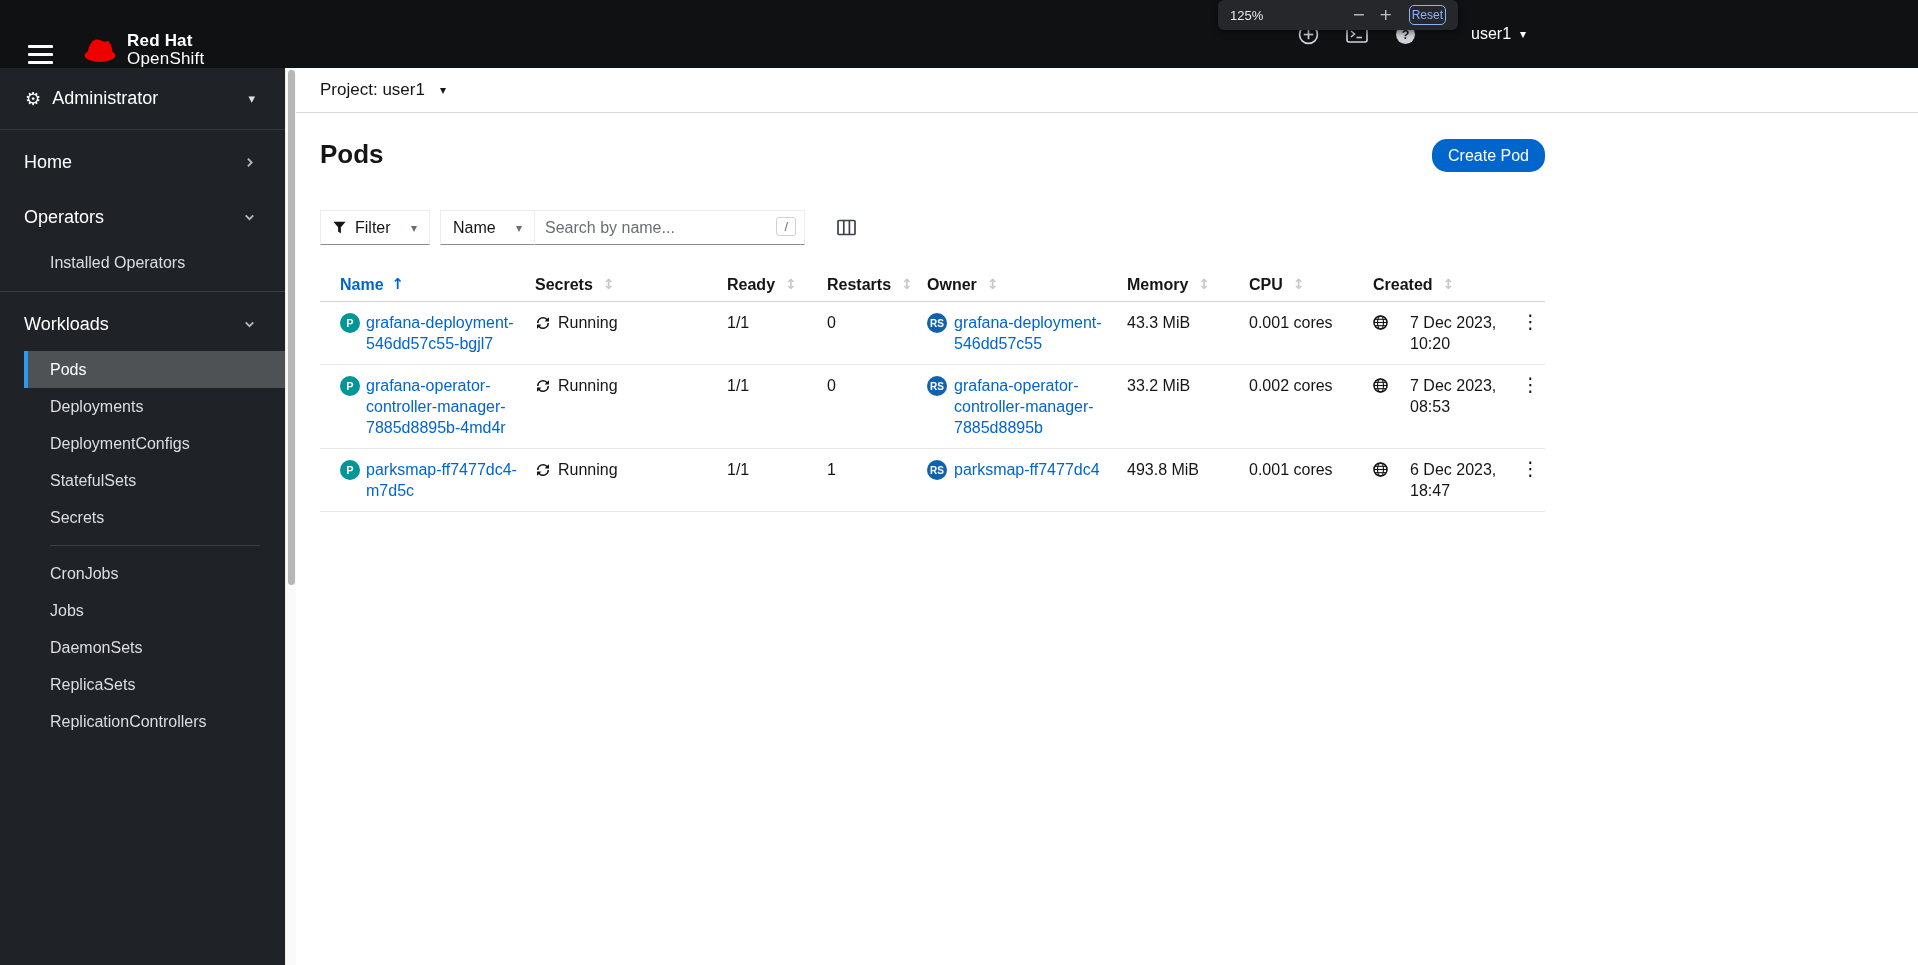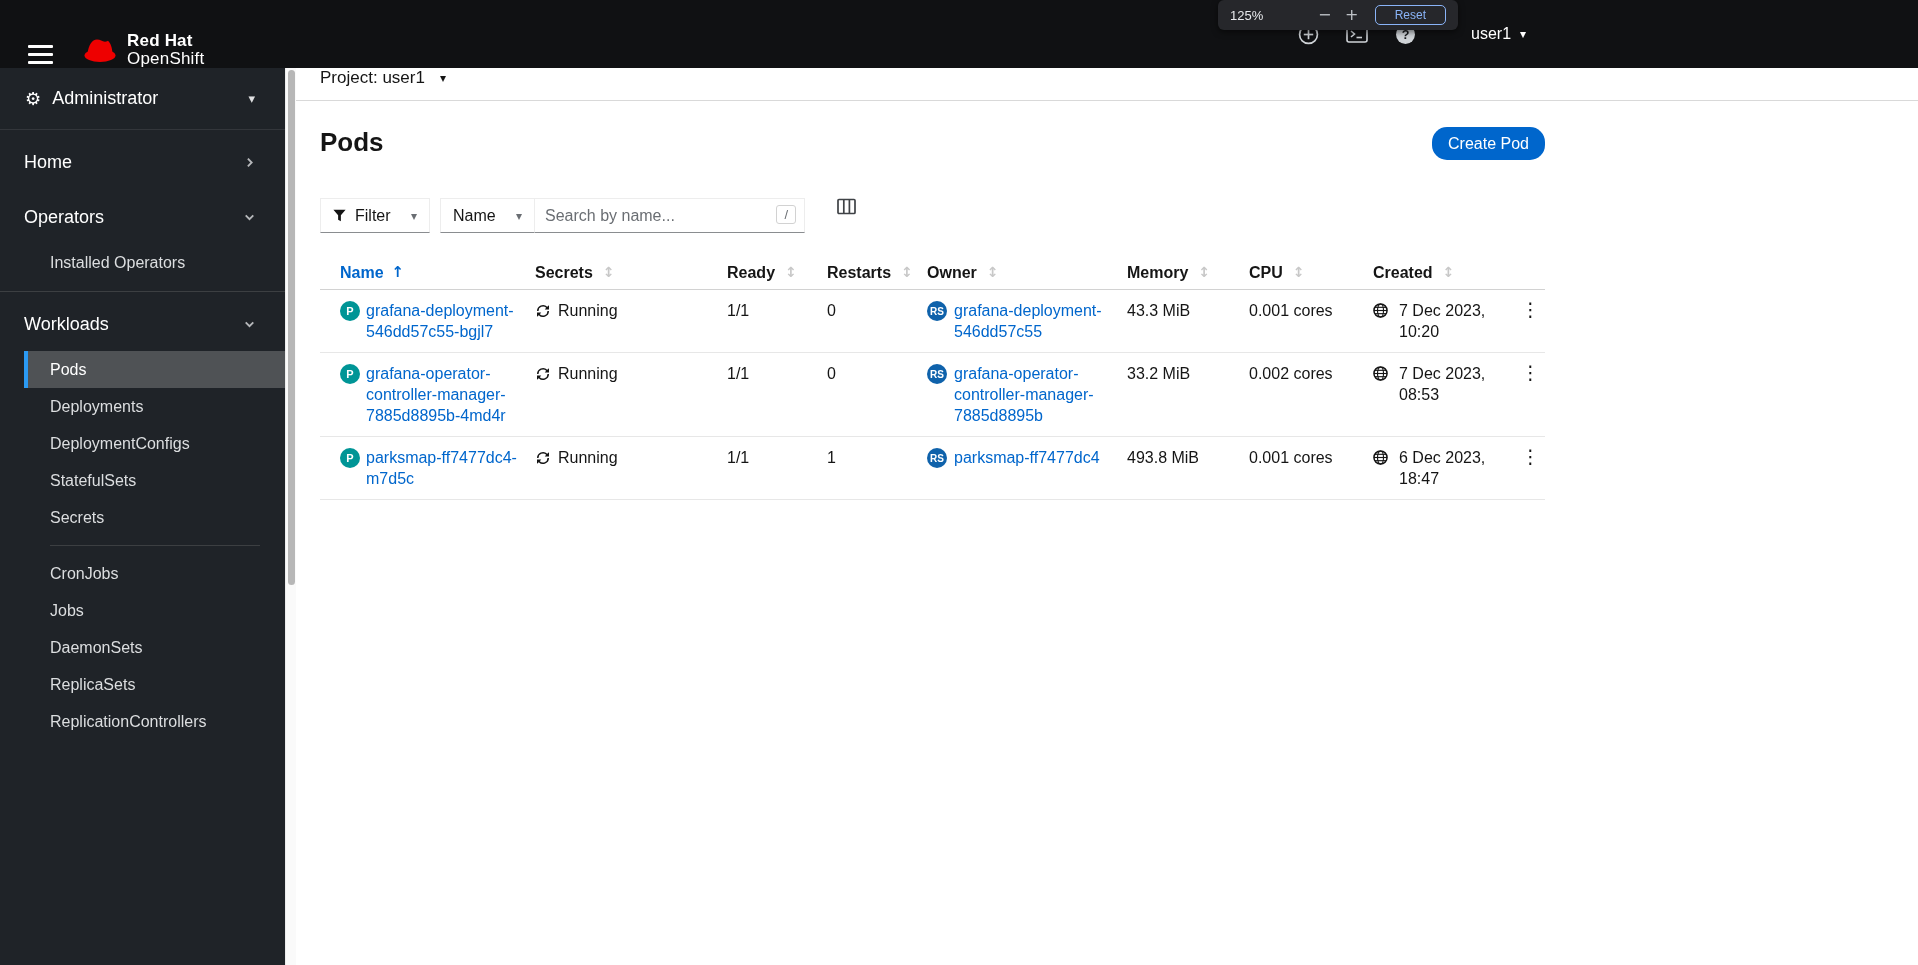--- a/index.html
+++ b/index.html
@@ -17,50 +17,50 @@
   .brand-line1{font-weight:700}
   .masthead-right{position:absolute;left:1298px;top:0;height:68px;display:flex;align-items:center;gap:27px}
   .icon-btn{background:none;border:0;cursor:pointer;display:flex;align-items:center;justify-content:center;padding:0}
   .user-menu{background:none;border:0;color:#fff;font-size:16px;display:flex;align-items:center;gap:9px;margin-left:28px;cursor:pointer}
   .user-menu .caret{color:#fff;font-size:12px}
 
   
   .zoom-bubble{position:absolute;left:1218px;top:0;width:240px;height:30px;background:#26272b;border-radius:6px;display:flex;align-items:center;padding:0 12px;gap:7px;box-shadow:0 2px 6px rgba(0,0,0,.55);z-index:20}
   .zoom-level{color:#e8eaed;font-size:13px;margin-right:auto}
   .zoom-btn{background:none;border:0;color:#bdc1c6;font-size:16px;cursor:pointer;width:20px;line-height:1}
-  .zoom-reset{margin-left:6px;background:none;border:1px solid #8ab4f8;color:#8ab4f8;font-size:12px;padding:2px 19px;border-radius:5px;cursor:pointer}
+  .zoom-reset{margin-left:6px;background:none;border:1px solid #8ab4f8;color:#8ab4f8;font-size:12px;padding:2px 2px;border-radius:5px;cursor:pointer}
 
   
   .sidebar{position:absolute;top:68px;left:0;width:285px;height:897px;background:#1f2328;overflow:hidden}
   .perspective{height:62px;display:flex;align-items:center;gap:11px;padding:0 30px 0 25px;border-bottom:1px solid #33363b;font-size:18px;color:#fff;cursor:pointer}
   .perspective .gear{font-size:18px;color:#fff;line-height:1}
   .perspective .caret{margin-left:auto;color:#dfe0e2;font-size:13px}
   .nav{list-style:none;padding-top:0}
   .nav-section{display:flex;align-items:center;justify-content:space-between;padding:12px 29px 12px 24px;font-size:18px;line-height:21px;color:#fff;cursor:pointer;margin-top:10px}
   .subnav{list-style:none;padding:4px 0 0 24px}
   .subnav a{display:block;padding:8px 8px 8px 26px;font-size:16px;line-height:21px;color:#dcdee0;text-decoration:none;cursor:pointer}
   .subnav a.active{background:#4f5255;border-left:4px solid #2b9af3;padding-left:22px;color:#fff}
   .nav-divider{height:1px;background:#3c3f42;margin:10px 0 0;list-style:none}
   .subnav-divider{height:1px;background:#3c3f42;margin:9px 25px 9px 26px;list-style:none}
 
   .sidebar-scroll{position:absolute;top:68px;left:285px;width:11px;height:897px;background:#fafafa;border-left:1px solid #ececec;z-index:4}
   .sidebar-scroll .thumb{position:absolute;top:2px;left:2px;width:7px;height:515px;background:#b7b7b7;border-radius:4px}
 
   
-  .main{position:absolute;top:56px;left:296px;width:1622px;height:897px;background:#fff}
+  .main{position:absolute;top:68px;left:296px;width:1622px;height:897px;background:#fff}
   .project-bar{height:45px;border-bottom:1px solid #d9d9d9;display:flex;align-items:center;padding-left:24px}
   .project-toggle{background:none;border:0;font-size:17px;color:#151515;display:flex;align-items:center;cursor:pointer}
   .project-toggle .caret{font-size:12px;color:#151515;margin-left:15px}
   .content{padding:25px 24px 0;width:1273px}
   .page-header{display:flex;align-items:flex-start;justify-content:space-between;width:1225px}
   h1{font-size:26px;line-height:32px;font-weight:700;color:#151515}
   .btn-primary{background:#0066cc;color:#fff;border:0;font-size:16px;padding:6px 16px;height:33px;border-radius:15px;cursor:pointer;margin-top:1px}
 
   
-  .toolbar{display:flex;align-items:flex-start;margin-top:38px}
+  .toolbar{display:flex;align-items:center;margin-top:38px}
   .select-toggle{display:inline-flex;align-items:center;gap:9px;background:#fff;border:1px solid #ededed;border-bottom-color:#8a8d90;font-size:16px;color:#151515;height:35px;padding:0 12px;cursor:pointer}
   .select-toggle .caret{color:#6a6e73;font-size:12px;margin-left:auto}
   .filter-toggle{width:110px;margin-right:10px}
   .attr-toggle{width:95px}
   .search-box{position:relative}
   .search-input{width:270px;height:35px;border:1px solid #ededed;border-bottom-color:#8a8d90;border-left:0;font-size:16px;padding:0 36px 0 10px;font-family:inherit;color:#404040}
   .search-input::placeholder{color:#6a6e73}
   .kbd{position:absolute;right:9px;top:7px;border:1px solid #d2d2d2;border-radius:3px;font-size:13px;color:#6a6e73;padding:1px 7px;background:#fff}
   .col-btn{background:none;border:0;margin-left:32px;cursor:pointer;display:flex;align-items:center}
 
@@ -76,21 +76,21 @@
   .td{padding:10px 16px 10px 0;font-size:16px;line-height:21px;color:#151515}
   .td.first{padding-left:20px;padding-right:2px}
   .cell-flex{display:flex;gap:6px;align-items:flex-start}
   .owner-cell{padding-right:8px}
   .owner-cell .cell-flex{gap:7px}
   .badge{flex:none;width:20px;height:20px;border-radius:50%;color:#fff;display:flex;align-items:center;justify-content:center;font-size:10px;font-weight:700;margin-top:1px}
   .badge.pod{background:#009596;font-size:11px}
   .badge.rs{background:#0f62ab}
   a.link{color:#0066cc;text-decoration:none;overflow-wrap:break-word;min-width:0;cursor:pointer}
   .status-flex{display:flex;gap:7px;align-items:center}
-  .created-flex{display:flex;gap:11px;align-items:flex-start}
+  .created-flex{display:flex;gap:22px;align-items:flex-start}
   .created-flex svg{flex:none;margin-top:3px}
   .kebab-cell{padding:8px 0 0;text-align:left}
   .kebab{background:none;border:0;font-size:19px;color:#151515;cursor:pointer;padding:0 6px;line-height:1.2}
 </style>
 </head>
 <body>
 
 <header class="masthead">
   <button class="hamburger">
     <span></span>

